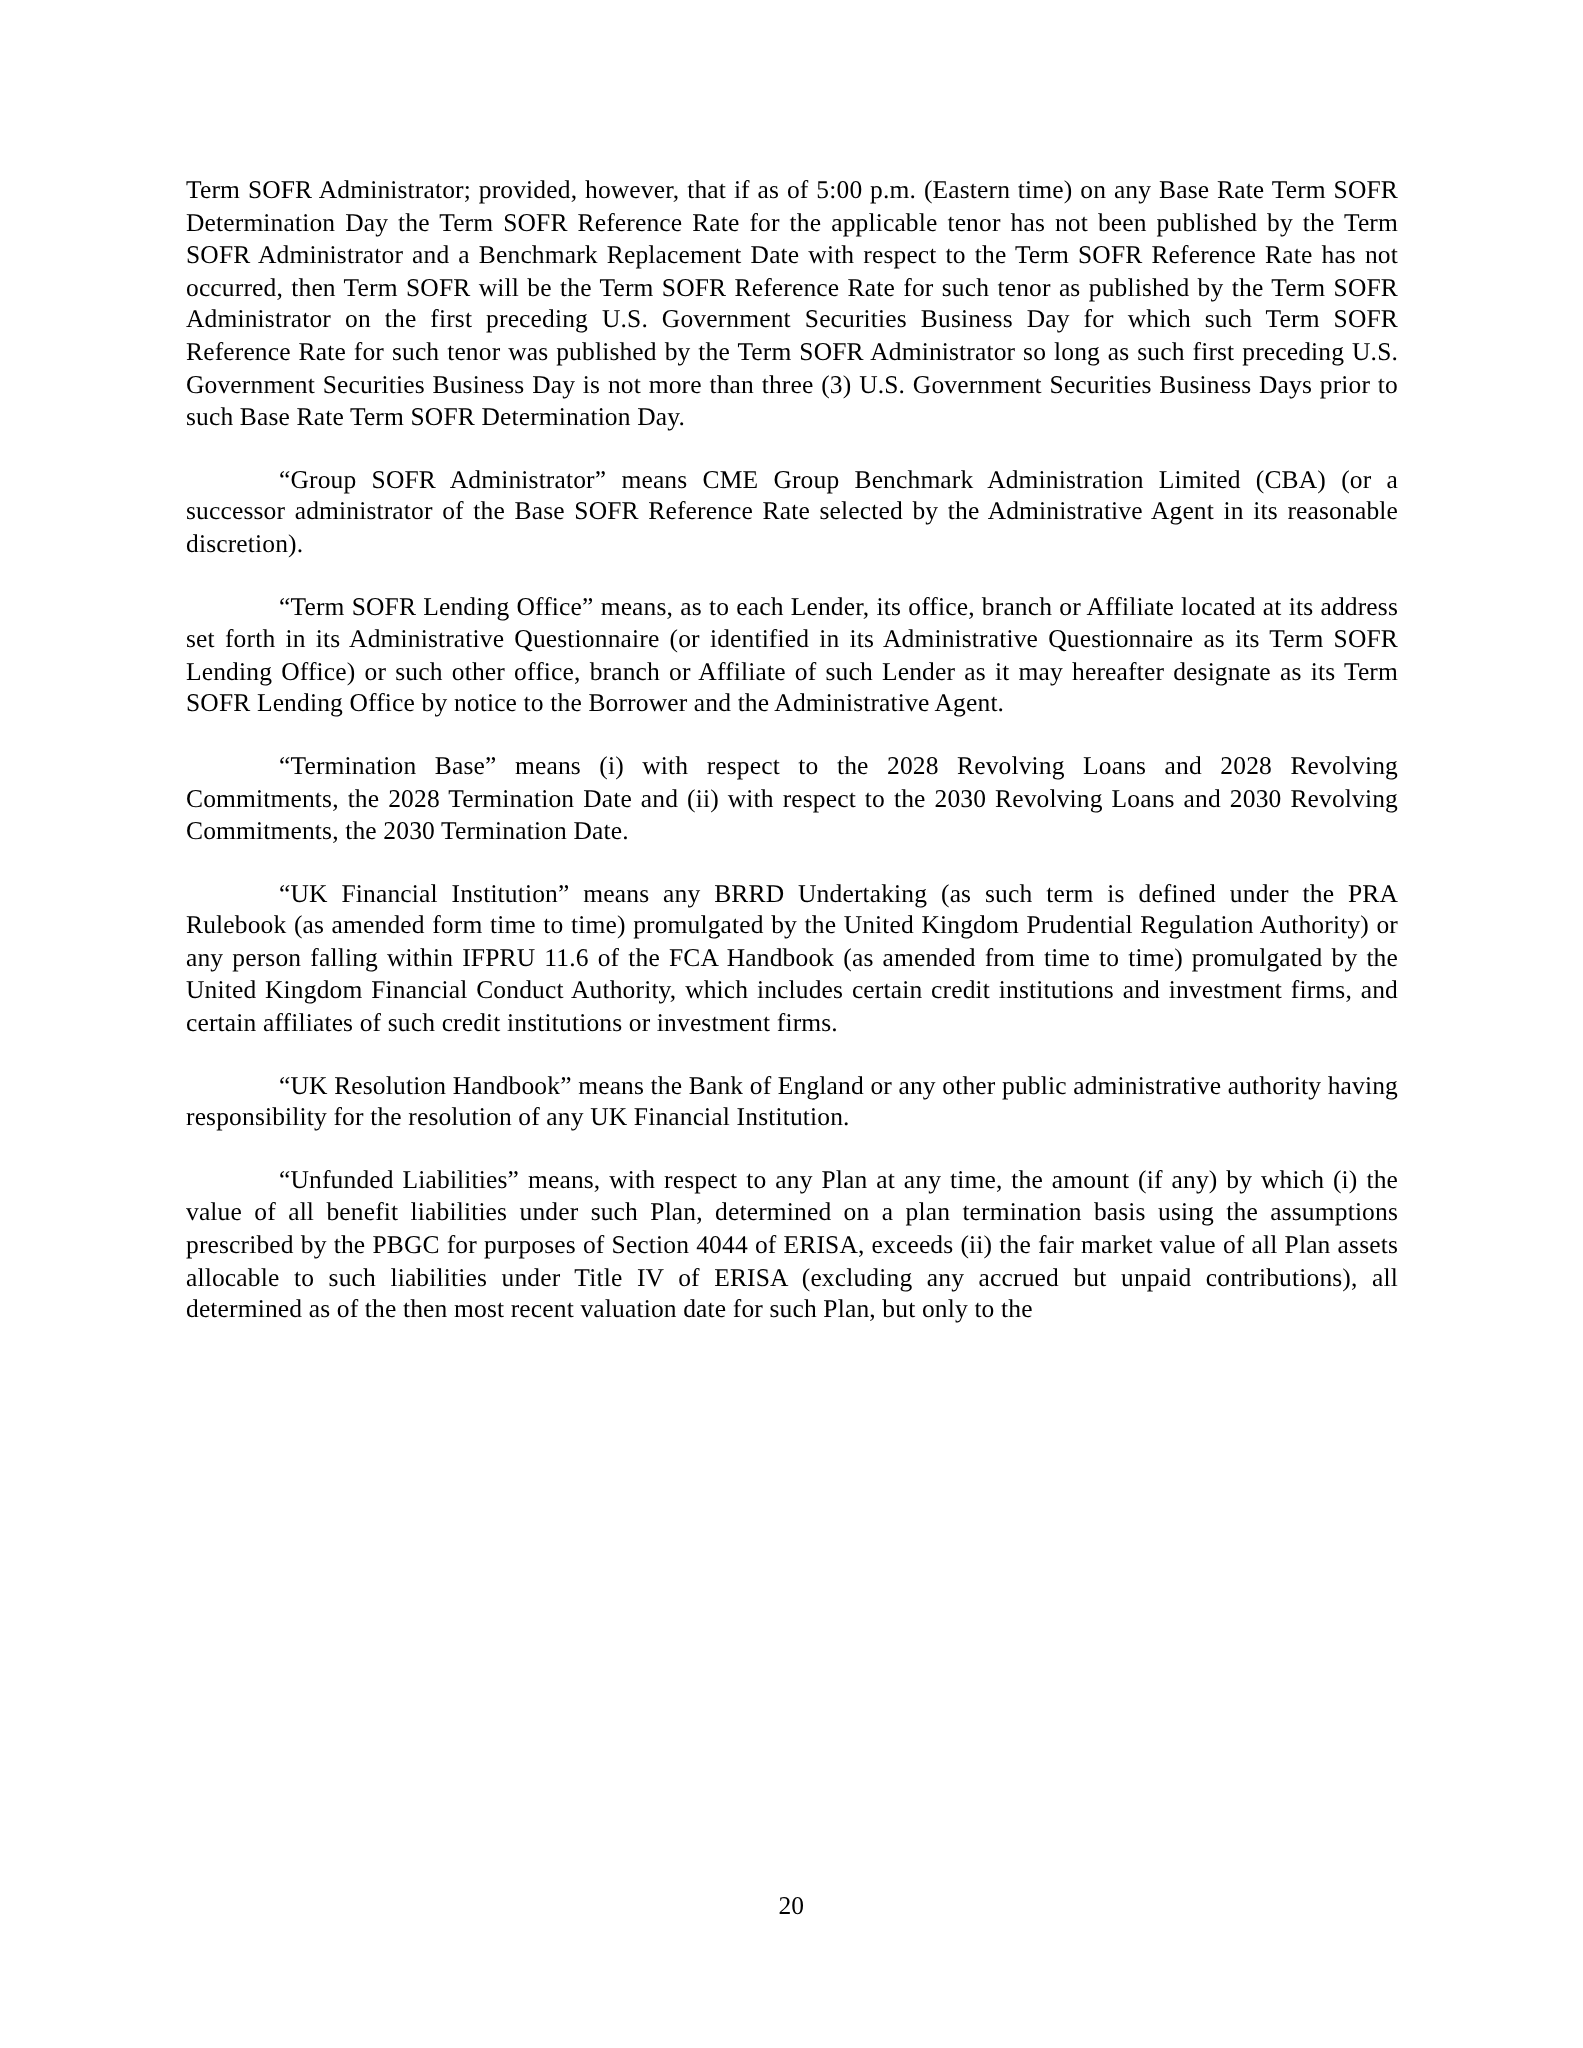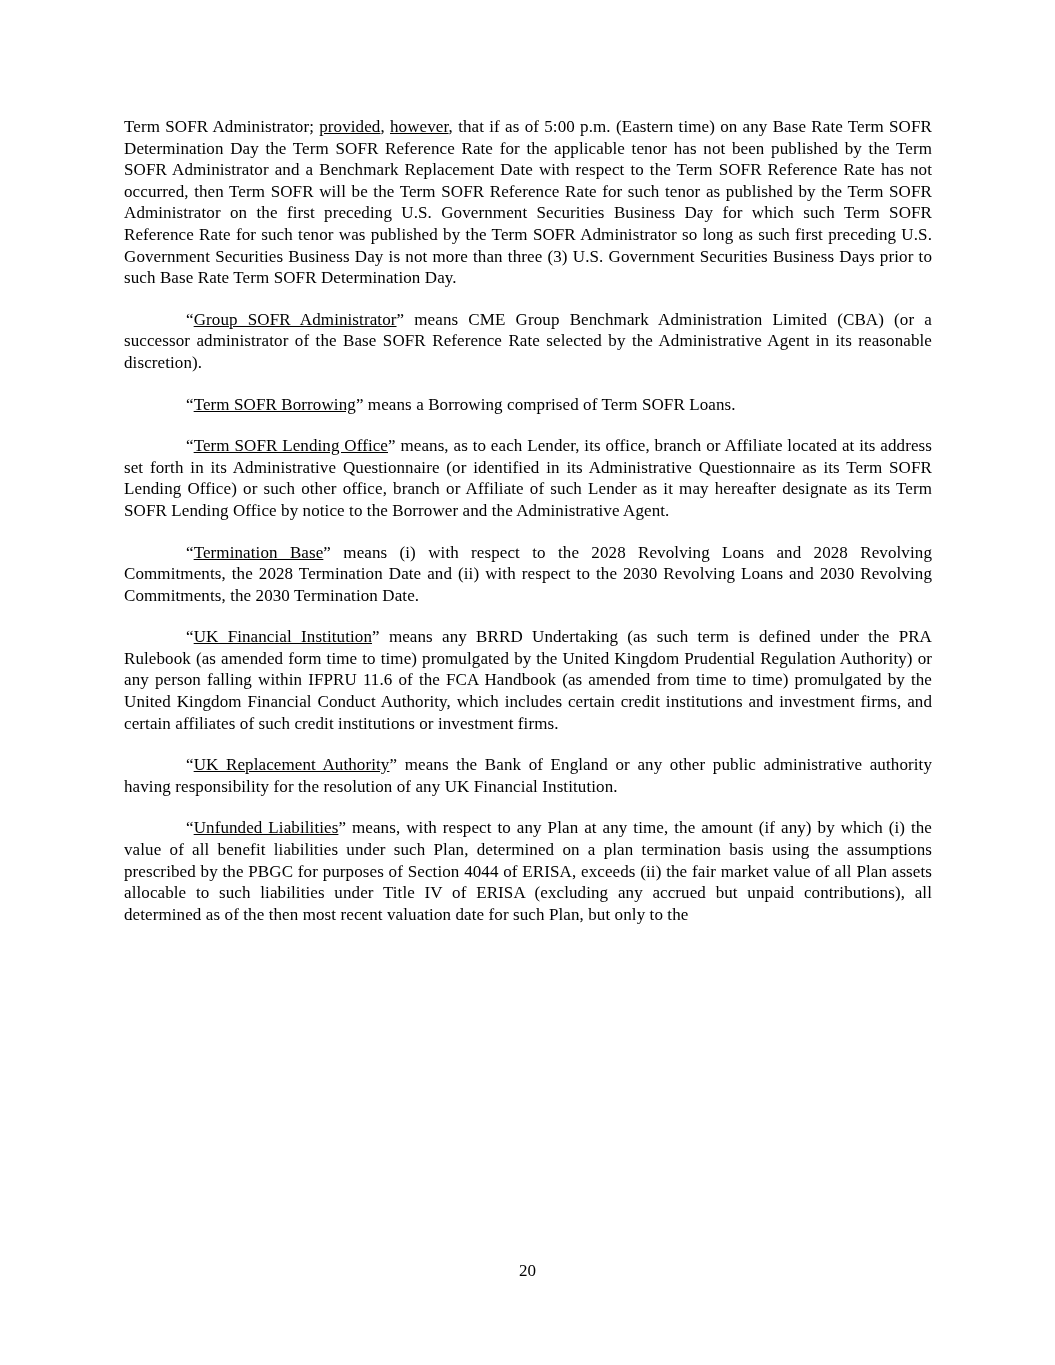--- a/index.html
+++ b/index.html
@@ -27,39 +27,37 @@
     margin: 0 0 20px 0;
     font-size: 17px;
     line-height: 21.6px;
     text-align: justify;
     letter-spacing: 0.1px;
   }
   p.para.indent {
     text-indent: 62px;
   }
   .u {
-    text-decoration: underline;
   }
   .page-number {
     position: absolute;
     top: 1261px;
     left: 0;
     width: 100%;
     text-align: center;
     font-size: 17px;
   }
 </style>
 </head>
 <body>
 
 <div class="page">
   <div class="content">
       <p class="para"><span>Term SOFR Administrator; </span><span class="u">provided</span><span>, </span><span class="u">however</span><span>, that if as of 5:00 p.m. (Eastern time) on any Base Rate Term SOFR Determination Day the Term SOFR Reference Rate for the applicable tenor has not been published by the Term SOFR Administrator and a Benchmark Replacement Date with respect to the Term SOFR Reference Rate has not occurred, then Term SOFR will be the Term SOFR Reference Rate for such tenor as published by the Term SOFR Administrator on the first preceding U.S. Government Securities Business Day for which such Term SOFR Reference Rate for such tenor was published by the Term SOFR Administrator so long as such first preceding U.S. Government Securities Business Day is not more than three (3) U.S. Government Securities Business Days prior to such Base Rate Term SOFR Determination Day.</span></p>
       <p class="para indent"><span>“</span><span class="u">Group SOFR Administrator</span><span>” means CME Group Benchmark Administration Limited (CBA) (or a successor administrator of the Base SOFR Reference Rate selected by the Administrative Agent in its reasonable discretion).</span></p>
-      <p class="para indent"><span>“</span><span class="u">Term SOFR Borrowing</span><span>” means a Borrowing comprised of Term SOFR Loans.</span></p>
       <p class="para indent"><span>“</span><span class="u">Term SOFR Lending Office</span><span>” means, as to each Lender, its office, branch or Affiliate located at its address set forth in its Administrative Questionnaire (or identified in its Administrative Questionnaire as its Term SOFR Lending Office) or such other office, branch or Affiliate of such Lender as it may hereafter designate as its Term SOFR Lending Office by notice to the Borrower and the Administrative Agent.</span></p>
       <p class="para indent"><span>“</span><span class="u">Termination Base</span><span>” means (i) with respect to the 2028 Revolving Loans and 2028 Revolving Commitments, the 2028 Termination Date and (ii) with respect to the 2030 Revolving Loans and 2030 Revolving Commitments, the 2030 Termination Date.</span></p>
       <p class="para indent"><span>“</span><span class="u">UK Financial Institution</span><span>” means any BRRD Undertaking (as such term is defined under the PRA Rulebook (as amended form time to time) promulgated by the United Kingdom Prudential Regulation Authority) or any person falling within IFPRU 11.6 of the FCA Handbook (as amended from time to time) promulgated by the United Kingdom Financial Conduct Authority, which includes certain credit institutions and investment firms, and certain affiliates of such credit institutions or investment firms.</span></p>
-      <p class="para indent"><span>“</span><span class="u">UK Replacement Authority</span><span>” means the Bank of England or any other public administrative authority having responsibility for the resolution of any UK Financial Institution.</span></p>
+      <p class="para indent"><span>“</span><span class="u">UK Resolution Handbook</span><span>” means the Bank of England or any other public administrative authority having responsibility for the resolution of any UK Financial Institution.</span></p>
       <p class="para indent"><span>“</span><span class="u">Unfunded Liabilities</span><span>” means, with respect to any Plan at any time, the amount (if any) by which (i) the value of all benefit liabilities under such Plan, determined on a plan termination basis using the assumptions prescribed by the PBGC for purposes of Section 4044 of ERISA, exceeds (ii) the fair market value of all Plan assets allocable to such liabilities under Title IV of ERISA (excluding any accrued but unpaid contributions), all determined as of the then most recent valuation date for such Plan, but only to the</span></p>
     </div>
   <div class="page-number">20</div>
 </div>
 
 </body></html>

